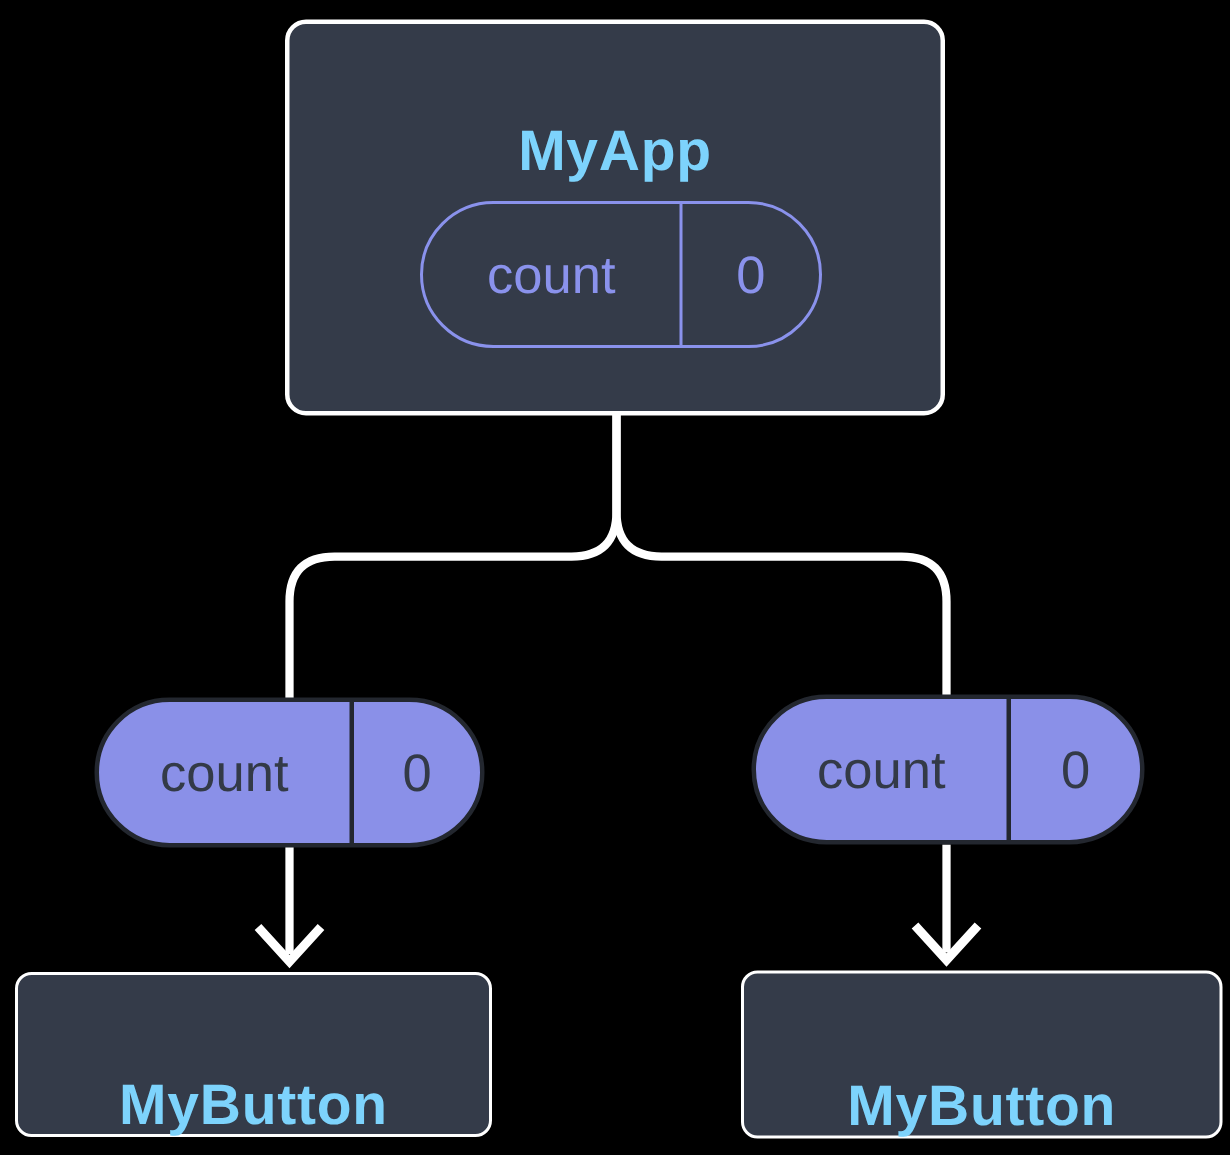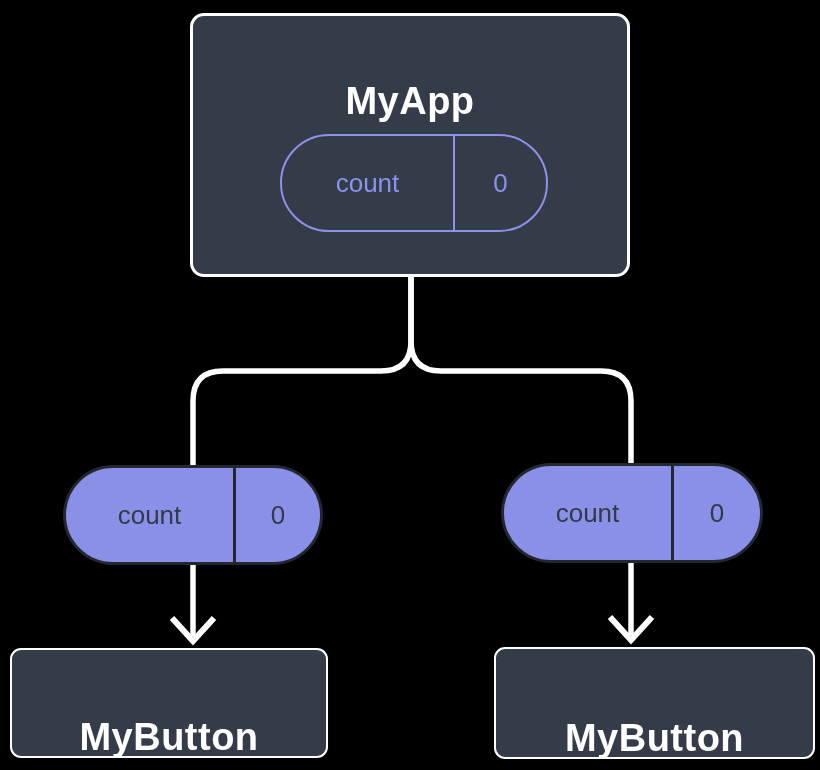--- a/index.html
+++ b/index.html
@@ -24,40 +24,40 @@
     position: absolute;
     background: #343B49;
     border: 3px solid #FFFFFF;
     border-radius: 14px;
     z-index: 2;
   }
   .node-label {
     position: absolute;
     width: 100%;
     text-align: center;
-    color: #ffffff;
+    color: #7dd3fc;
     font-size: 38px;
     font-weight: 600;
     letter-spacing: 0.5px;
     line-height: 1;
   }
   .btn-node {
     display: flex;
     align-items: flex-end;
     justify-content: center;
     border-width: 2.5px;
     border-radius: 11px;
   }
   .btn-node .node-label { position: static; width: auto; }
   .pill {
     position: absolute;
     display: flex;
     align-items: stretch;
     z-index: 3;
-    font-size: 26px;
+    font-size: 35px;
   }
   .pill-name, .pill-value {
     display: flex;
     align-items: center;
     justify-content: center;
     line-height: 1;
   }
   
   .pill-outline {
     border: 2.5px solid #8A92EC;

